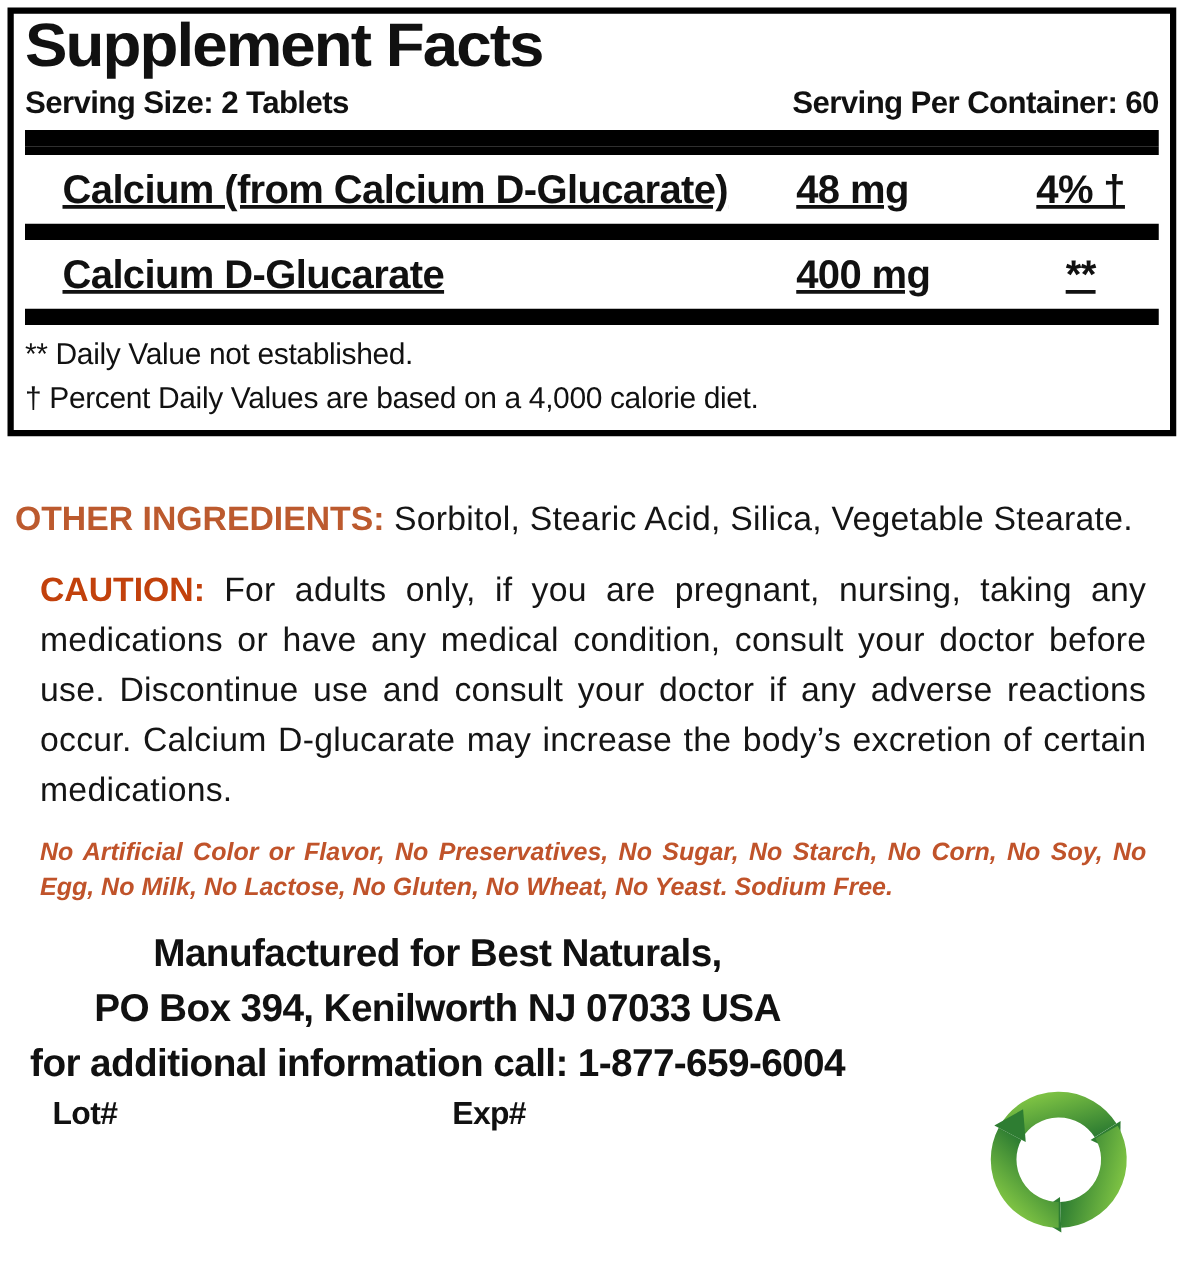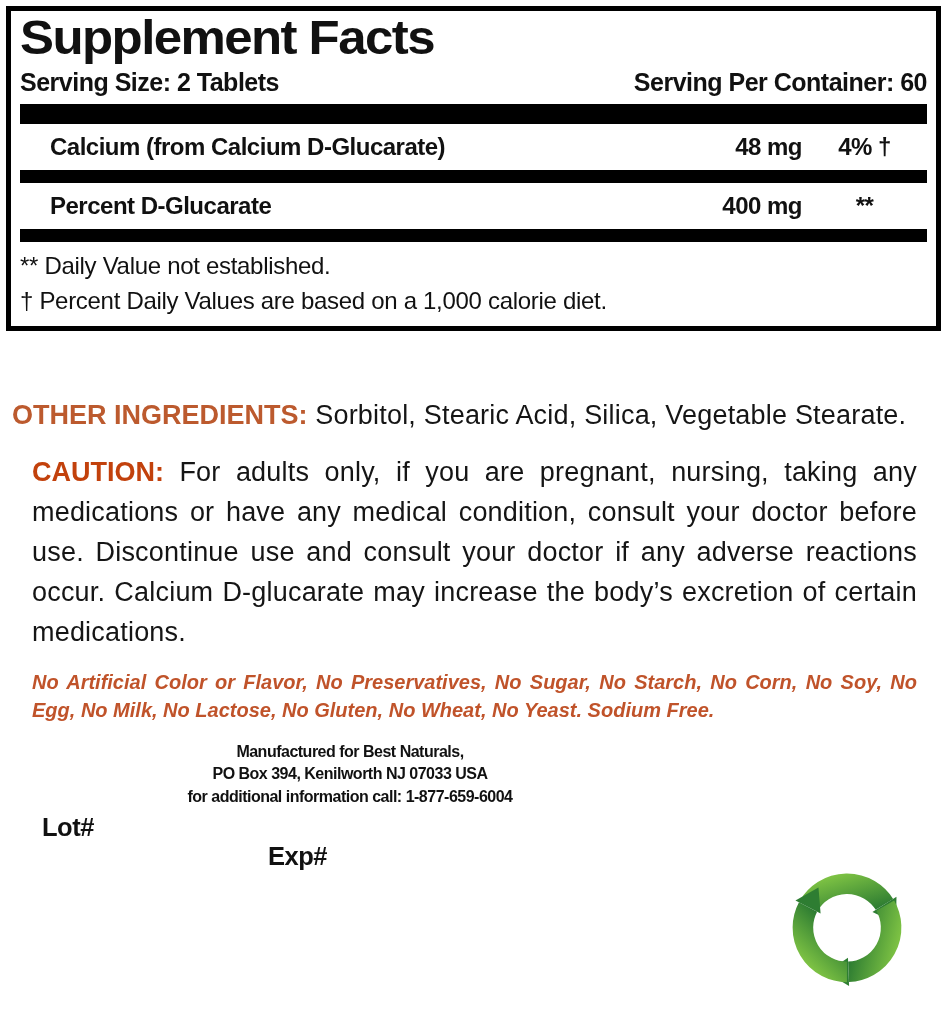--- a/index.html
+++ b/index.html
@@ -50,26 +50,27 @@
     text-align: center;
     line-height: 1.25;
     letter-spacing: -0.5px;
   }
   .col-amount { width: 165px; }
   .col-dv     { width: 125px; }
   .nutri-row {
     display: flex;
     align-items: center;
     font-weight: bold;
-    font-size: 24px;
+    font-size: 32px;
     padding: 9px 0 9px 30px;
     letter-spacing: -0.5px;
+    text-decoration: underline;
   }
   .nutri-name { flex: 1; }
-  .nutri-amt  { width: 165px; text-align: right; }
+  .nutri-amt  { width: 165px; text-align: left; }
   .nutri-dv   { width: 125px; text-align: center; }
   .footnotes {
     font-size: 24px;
     line-height: 1.48;
     padding: 6px 0 2px 0;
     letter-spacing: -0.3px;
   }
   
   .para {
     margin: 17px 30px 0 32px;
@@ -92,32 +93,31 @@
     font-style: italic;
     text-align: justify;
     letter-spacing: 0;
   }
   
   .mfg-block {
     margin-top: 16px;
     width: 700px;
     text-align: center;
     font-weight: bold;
-    font-size: 16px;
+    font-size: 31px;
     line-height: 1.42;
     letter-spacing: -0.5px;
   }
   .lot-row {
     display: flex;
     width: 700px;
     font-weight: bold;
     font-size: 25.5px;
     margin-top: 4px;
     letter-spacing: -0.5px;
-    flex-direction: column;
   }
   .lot-label { margin-left: 42px; }
   .exp-label { margin-left: 268px; }
   
   .recycle {
     position: absolute;
     right: 16px;
     bottom: 22px;
     width: 168px;
     height: 158px;
@@ -136,28 +136,28 @@
     </div>
     <div class="bar bar-thick"></div>
     <div class="bar bar-med"></div>
     <div class="nutri-row">
       <span class="nutri-name">Calcium (from Calcium D-Glucarate)</span>
       <span class="nutri-amt">48 mg</span>
       <span class="nutri-dv">4% †</span>
     </div>
     <div class="bar bar-thick"></div>
     <div class="nutri-row">
-      <span class="nutri-name">Percent D-Glucarate</span>
+      <span class="nutri-name">Calcium D-Glucarate</span>
       <span class="nutri-amt">400 mg</span>
       <span class="nutri-dv">**</span>
     </div>
     <div class="bar bar-thick"></div>
     <div class="footnotes">
       <div>** Daily Value not established.</div>
-      <div>† Percent Daily Values are based on a 1,000 calorie diet.</div>
+      <div>† Percent Daily Values are based on a 4,000 calorie diet.</div>
     </div>
   </div>
 
   <p class="para para-other"><span class="lead" style="color:#bc5a2e">OTHER INGREDIENTS:</span> <span>Sorbitol, Stearic Acid, Silica, Vegetable Stearate.</span></p>
 
   <p class="para"><span class="lead" style="color:#c2410c">CAUTION:</span> <span>For adults only, if you are pregnant, nursing, taking any medications or have any medical condition, consult your doctor before use. Discontinue use and consult your doctor if any adverse reactions occur. Calcium D-glucarate may increase the body’s excretion of certain medications.</span></p>
 
   <p class="claims" style="color:#c0532a">No Artificial Color or Flavor, No Preservatives, No Sugar, No Starch, No Corn, No Soy, No Egg, No Milk, No Lactose, No Gluten, No Wheat, No Yeast. Sodium Free.</p>
 
   <div class="mfg-block">

